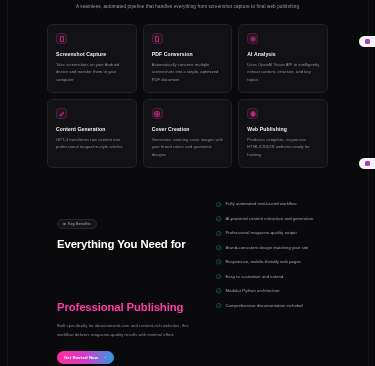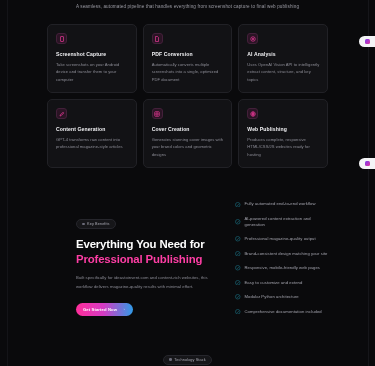--- a/index.html
+++ b/index.html
@@ -57,21 +57,21 @@
     font-size:4.1px;
     line-height:1.85;
     color:#8c8c96;
     letter-spacing:.05px;
   }
 
   
   .benefits {
     margin-top:31px;
     display:flex;
-    padding:0 47px 0 76px;
+    padding:0 47px 0 57px;
     gap:24px;
   }
   .bleft { width:135px; padding-top:12px; }
   .pill {
     display:inline-flex; align-items:center; gap:2.5px;
     background:#161619;
     border:.5px solid #26262c;
     border-radius:20px;
     padding:2.2px 5px;
     font-size:3.8px;
@@ -80,21 +80,21 @@
     margin-bottom:8px;
   }
   .pill .dot { width:2.6px; height:2.6px; border-radius:50%; background:#6b6b78; display:block; }
   h2.head {
     font-size:11.4px;
     line-height:1.28;
     font-weight:bold;
     color:#ffffff;
     letter-spacing:-.15px;
   }
-  h2.head .accent { color:#ff3ea5; display:block; }
+  h2.head .accent { color:#ff3ea5; display:block;margin-top:48px; }
   .blurb {
     margin-top:8px;
     font-size:4.2px;
     line-height:2.05;
     color:#8c8c96;
     letter-spacing:.05px;
   }
   .cta {
     margin-top:11px;
     display:inline-flex; align-items:center; gap:4px;

